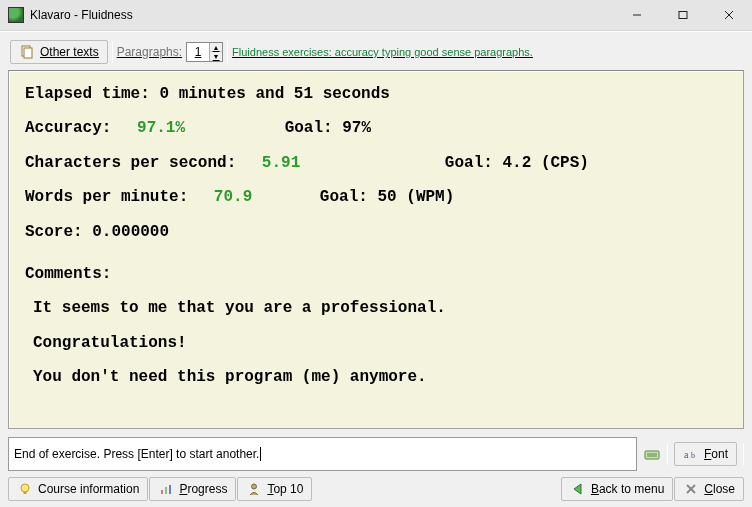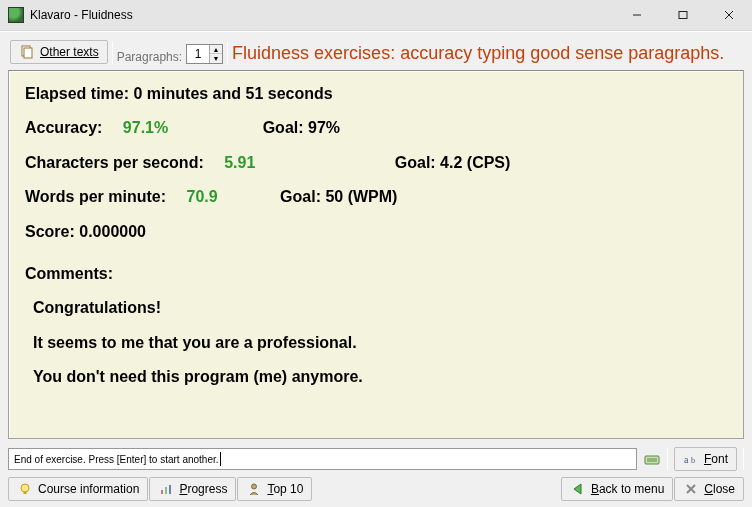--- a/index.html
+++ b/index.html
@@ -46,23 +46,24 @@
     background: #f0f0f0;
     border-top: 1px solid #fff;
     display: flex;
     flex-direction: column;
     padding: 4px;
   }
 
   
   .toolbar {
     display: flex;
-    align-items: flex-end;
+    align-items: center;
     padding: 4px 6px 6px 6px;
     gap: 4px;
+    text-decoration: underline;
   }
   .btn {
     display: inline-flex;
     align-items: center;
     gap: 5px;
     background: #f0f0f0;
     border: 1px solid #bdbdbd;
     border-radius: 2px;
     padding: 3px 8px;
     font-size: 12px;
@@ -94,31 +95,31 @@
     border-left: 1px solid #aaa;
   }
   .spin .spbtn {
     width: 12px; height: 9px;
     display:flex; align-items:center; justify-content:center;
     font-size: 7px; line-height: 7px;
     background: #f0f0f0;
     border-bottom: 1px solid #ccc;
   }
   .spin .spbtn:last-child { border-bottom: none; }
-  .tb-desc { font-size: 18px; color: #c2410c; }
+  .tb-desc { font-size: 11px; color: #15803d; }
 
   
   .panel {
     flex: 1;
     margin: 0 4px;
     border: 1px solid #a0a0a0;
     border-top-color: #888;
     background: #f4f3dd;
     padding: 12px 14px 10px 16px;
-    font-family: Liberation Sans, sans-serif;
+    font-family: Liberation Mono, monospace;
     font-size: 16px;
     color: #000;
     line-height: 1.4;
     overflow: hidden;
     box-shadow: inset 1px 1px 0 #fff;
   }
   .panel .row { margin-bottom: 12px; font-weight: bold; }
   .panel .green { color: #2d9a2d; margin-left: 16px; }
   .panel .goal { display:inline-block; }
   .panel .comments-title { margin-top: 20px; }
@@ -129,23 +130,23 @@
     display: flex;
     align-items: center;
     gap: 6px;
     padding: 0 4px;
     margin-top: 8px;
   }
   .typefield {
     flex: 1;
     border: 1px solid #999;
     background: #fff;
-    height: 22px;
+    height: 34px;
     padding: 0 5px;
-    font-size: 10px;
+    font-size: 12px;
     display: flex;
     align-items: center;
     color: #000;
     position: relative;
   }
   .typefield .caret {
     display:inline-block; width:1px; height:14px; background:#000;
     vertical-align: middle; margin-left:1px;
   }
   .iconbtn-keyboard {
@@ -241,22 +242,22 @@
       <span> </span>
       <span class="green">70.9</span>
       <span class="goal" style="margin-left:58px">Goal: 50 (WPM)</span>
     </div>
     <div class="row">
       <span>Score:</span>
       <span> </span>
       <span>0.000000</span>
     </div>
     <div class="row comments-title">Comments:</div>
+    <div class="row comment-body">It seems to me that you are a professional.</div>
     <div class="row comment-body">Congratulations!</div>
-    <div class="row comment-body">It seems to me that you are a professional.</div>
     <div class="row comment-body">You don't need this program (me) anymore.</div>
   </div>
 
   <div class="inputbar">
     <div class="typefield">
       <span>End of exercise. Press [Enter] to start another.</span>
         <span class="caret"></span>
     </div>
     <span class="iconbtn-keyboard ic-kbd">
       <svg width="16" height="16">

